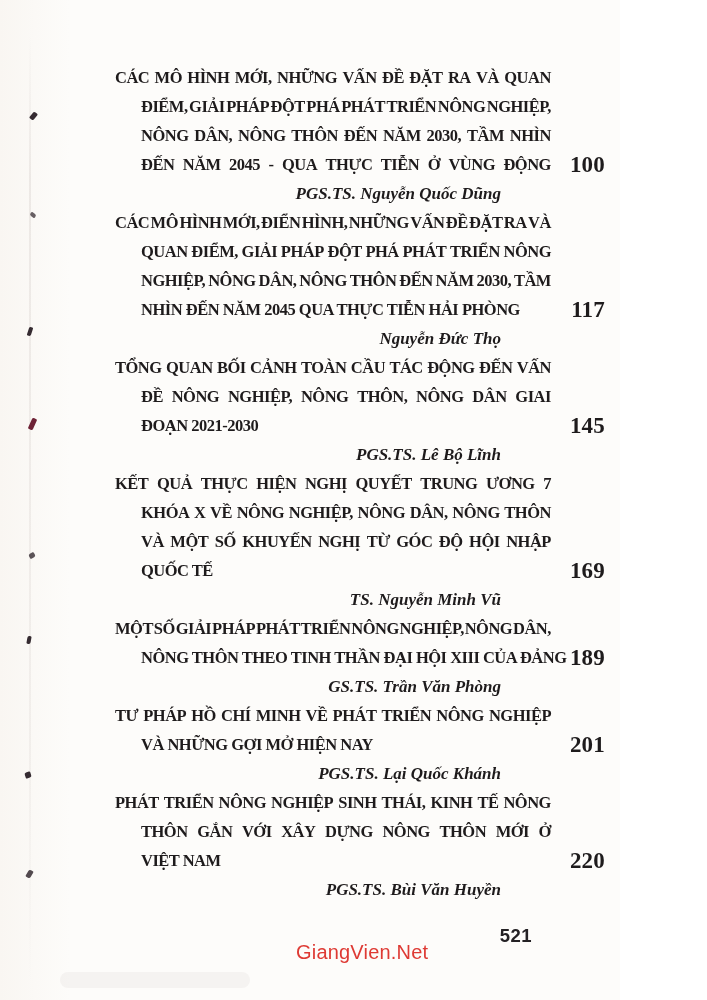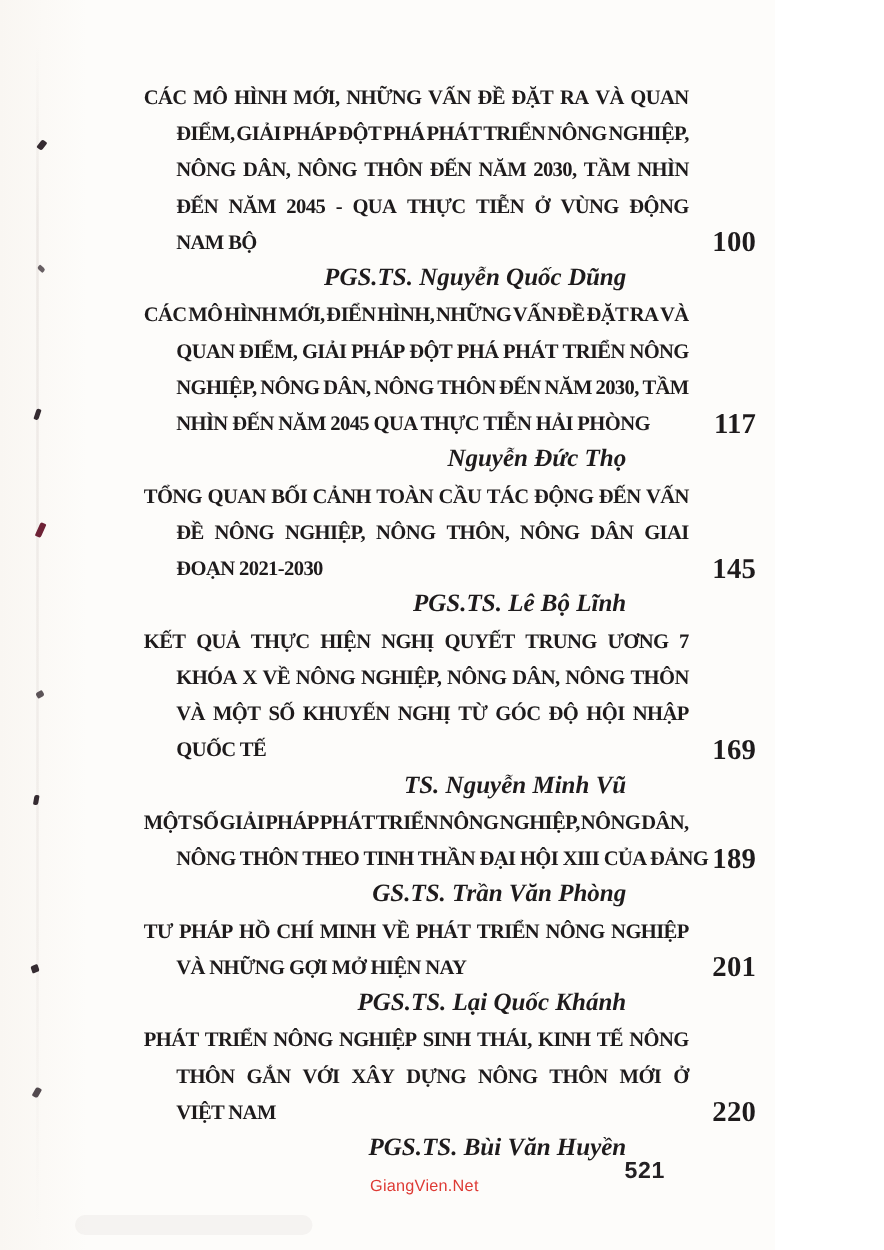--- a/index.html
+++ b/index.html
@@ -25,31 +25,31 @@
   }
   .tline.first { padding-left:0; }
   .tline.just { display:flex; justify-content:space-between; white-space:nowrap; }
   .tline.just span { white-space:pre; }
   .page-num {
     flex:1; text-align:right; font-weight:bold; font-size:23px;
     line-height:29px; letter-spacing:0.2px;
   }
   .author {
     width:386px; text-align:right; font-style:italic; font-weight:bold;
-    font-size:20px; line-height:29px; letter-spacing:0;
+    font-size:17px; line-height:29px; letter-spacing:0;
   }
   
   .folio {
     position:absolute; right:88px; top:925px;
     font-family:"Liberation Sans", sans-serif; font-weight:bold;
     font-size:18.5px; letter-spacing:0.5px; color:#242124;
   }
   .watermark {
     position:absolute; left:296px; top:941px;
-    font-family:"Liberation Sans", sans-serif; font-size:13px; letter-spacing:0.2px;
+    font-family:"Liberation Sans", sans-serif; font-size:20px; letter-spacing:0.2px;
   }
   
   .crease {
     position:absolute; left:29px; top:35px; width:2px; height:950px;
     background:linear-gradient(to bottom, rgba(165,150,145,0) 0%, rgba(165,150,145,0.16) 15%, rgba(165,150,145,0.10) 75%, rgba(165,150,145,0));
   }
   .speck { position:absolute; background:#352b31; border-radius:2px 1px 2px 1px; }
   .speck.s1 { left:31px; top:112px; width:5px; height:8px; transform:rotate(38deg); }
   .speck.s2 { left:31px; top:212px; width:4px; height:6px; transform:rotate(-50deg); opacity:.75; }
   .speck.s3 { left:28px; top:327px; width:4px; height:9px; transform:rotate(18deg); }
@@ -132,21 +132,20 @@
               <span>NĂM</span>
               <span>2045</span>
               <span>-</span>
               <span>QUA</span>
               <span>THỰC</span>
               <span>TIỄN</span>
               <span>Ở</span>
               <span>VÙNG</span>
               <span>ĐỘNG</span>
             </div>
-            <div class="tline">NAM BỘ</div>
           </div>
         <div class="page-num">100</div>
       </div>
       <div class="author">PGS.TS. Nguyễn Quốc Dũng</div>
     </section>
 
     <section class="entry">
       <div class="entry-main">
         <div class="title">
             <div class="tline first just">

